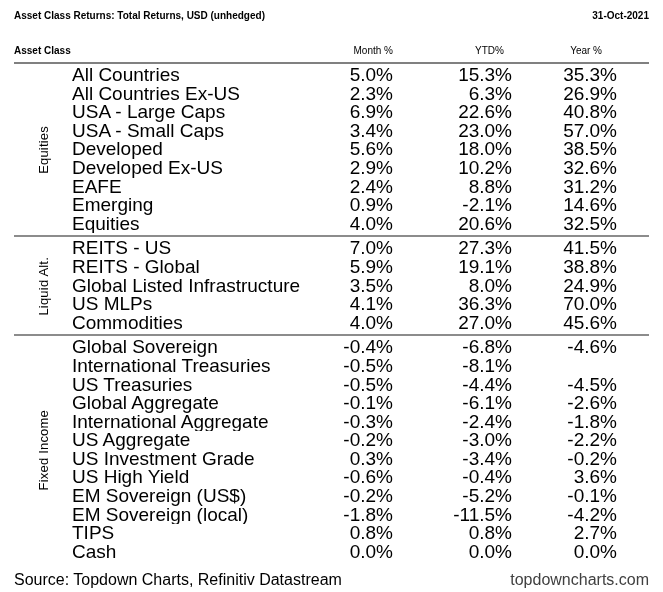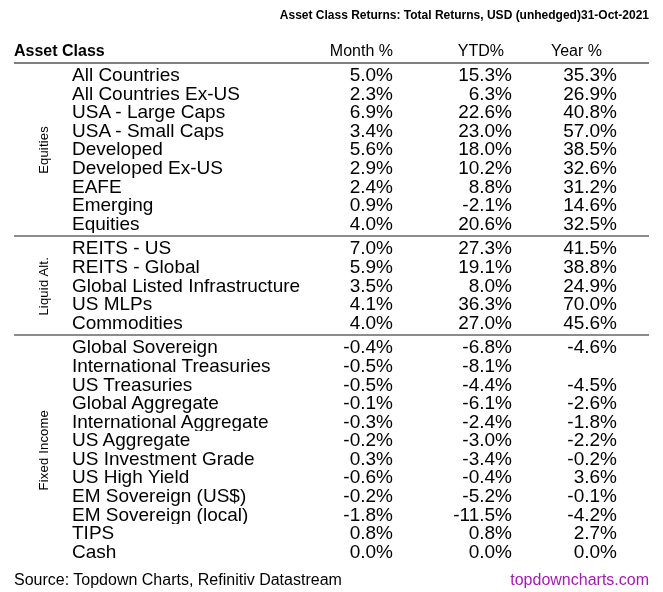--- a/index.html
+++ b/index.html
@@ -10,34 +10,34 @@
     font-family: "Liberation Sans", sans-serif;
     overflow: hidden;
   }
   .page {
     box-sizing: border-box;
     width: 663px; height: 592px;
     padding: 7px 14px 0 14px;
   }
   .titlebar {
     display: flex;
-    justify-content: flex-end;
+    justify-content: space-between;
     align-items: baseline;
-    font-size: 12px;
+    font-size: 10px;
     font-weight: bold;
     line-height: 17px;
     white-space: nowrap;
   }
   .colheader {
     display: flex;
     align-items: flex-end;
     margin-top: 19px;
     padding-bottom: 4px;
     border-bottom: 2px solid #808080;
-    font-size: 16px;
+    font-size: 10px;
     line-height: 15px;
   }
   .colheader .h-asset  { width: 294px; font-weight: bold; }
   .colheader .h-month  { width: 85px;  text-align: right; }
   .colheader .h-ytd    { width: 119px; text-align: right; padding-right: 8px;  box-sizing: border-box; }
   .colheader .h-year   { width: 105px; text-align: right; padding-right: 15px; box-sizing: border-box; }
   .h-spacer, .rowspacer { width: 32px; }
 
   .group { display: flex; }
   .group + .group { border-top: 2px solid #8c8c8c; }
@@ -68,21 +68,21 @@
   .cell.year  { width: 105px; text-align: right; }
 
   .footer {
     display: flex;
     justify-content: space-between;
     margin-top: 9px;
     font-size: 16px;
     line-height: 15px;
     white-space: nowrap;
   }
-  .footer .site { color: #a21caf; }
+  .footer .site { color: #404040; }
 </style>
 </head>
 <body>
 
 <div class="page">
 
   <div class="titlebar">
     <div>Asset Class Returns: Total Returns, USD (unhedged)</div>
     <div>31-Oct-2021</div>
   </div>

